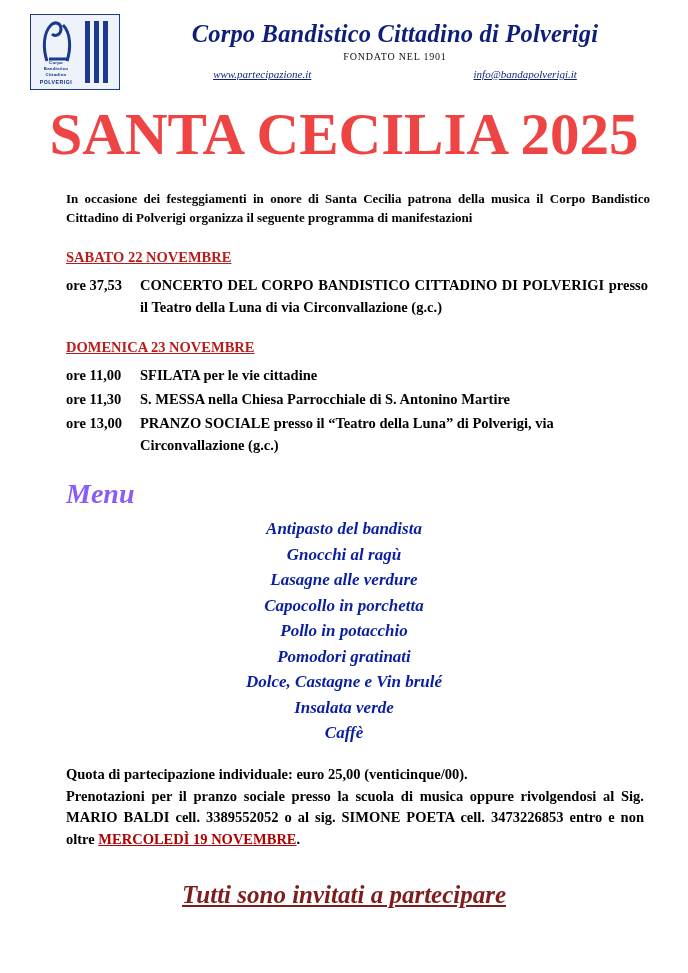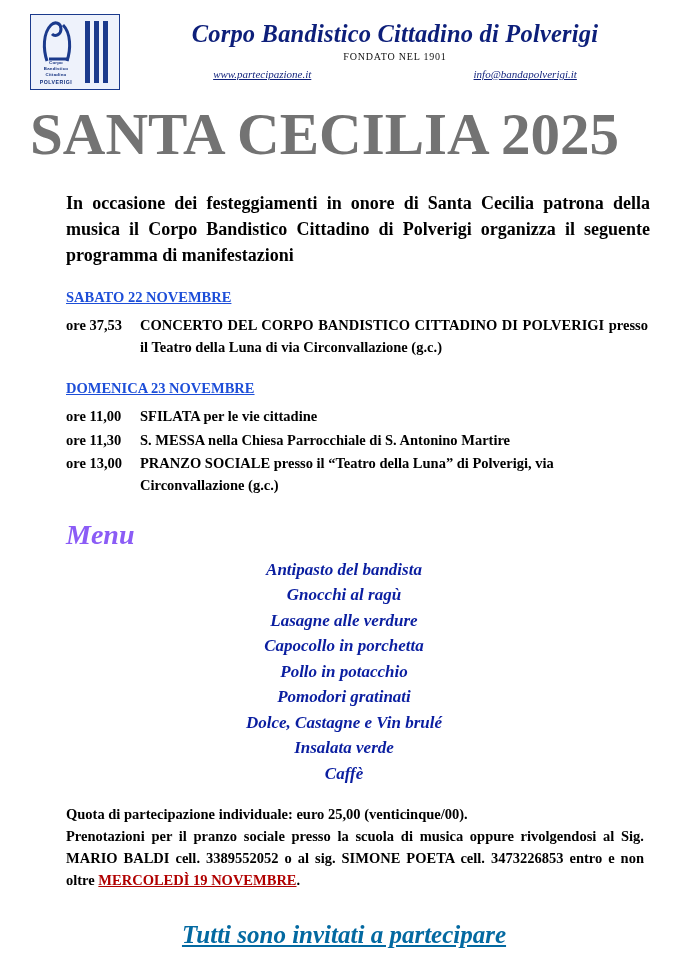--- a/index.html
+++ b/index.html
@@ -105,42 +105,42 @@
     font-size: 11px;
     font-style: italic;
     color: #0d1f7a;
   }
   .contacts span {
     text-decoration: underline;
   }
 
   
   .main-title {
-    text-align: left;
+    text-align: center;
     font-size: 59px;
     line-height: 1.02;
     font-weight: bold;
-    color: #737373;
+    color: #ef4444;
     margin: 14px 0 2px 0;
     letter-spacing: 0px;
     white-space: nowrap;
   }
 
   
   .intro {
-    font-size: 18px;
+    font-size: 13px;
     line-height: 1.45;
     text-align: justify;
     font-weight: bold;
     margin: 26px 8px 16px 36px;
   }
 
   
   .day-heading {
-    color: #1d4ed8;
+    color: #b91c1c;
     font-weight: bold;
     font-size: 14.5px;
     text-decoration: underline;
     margin: 21px 0 9px 36px;
   }
   .event-row {
     display: flex;
     margin: 0 10px 2px 36px;
     font-size: 14.5px;
     font-weight: bold;
@@ -188,21 +188,21 @@
     text-decoration: underline;
   }
 
   
   .footer {
     text-align: center;
     font-family: "Liberation Serif", serif;
     font-style: italic;
     font-weight: bold;
     font-size: 25px;
-    color: #0369a1;
+    color: #7f1d1d;
     text-decoration: underline;
     margin-top: 30px;
   }
 </style>
 </head>
 <body>
 
 <div class="page">
 
   <div class="header">

